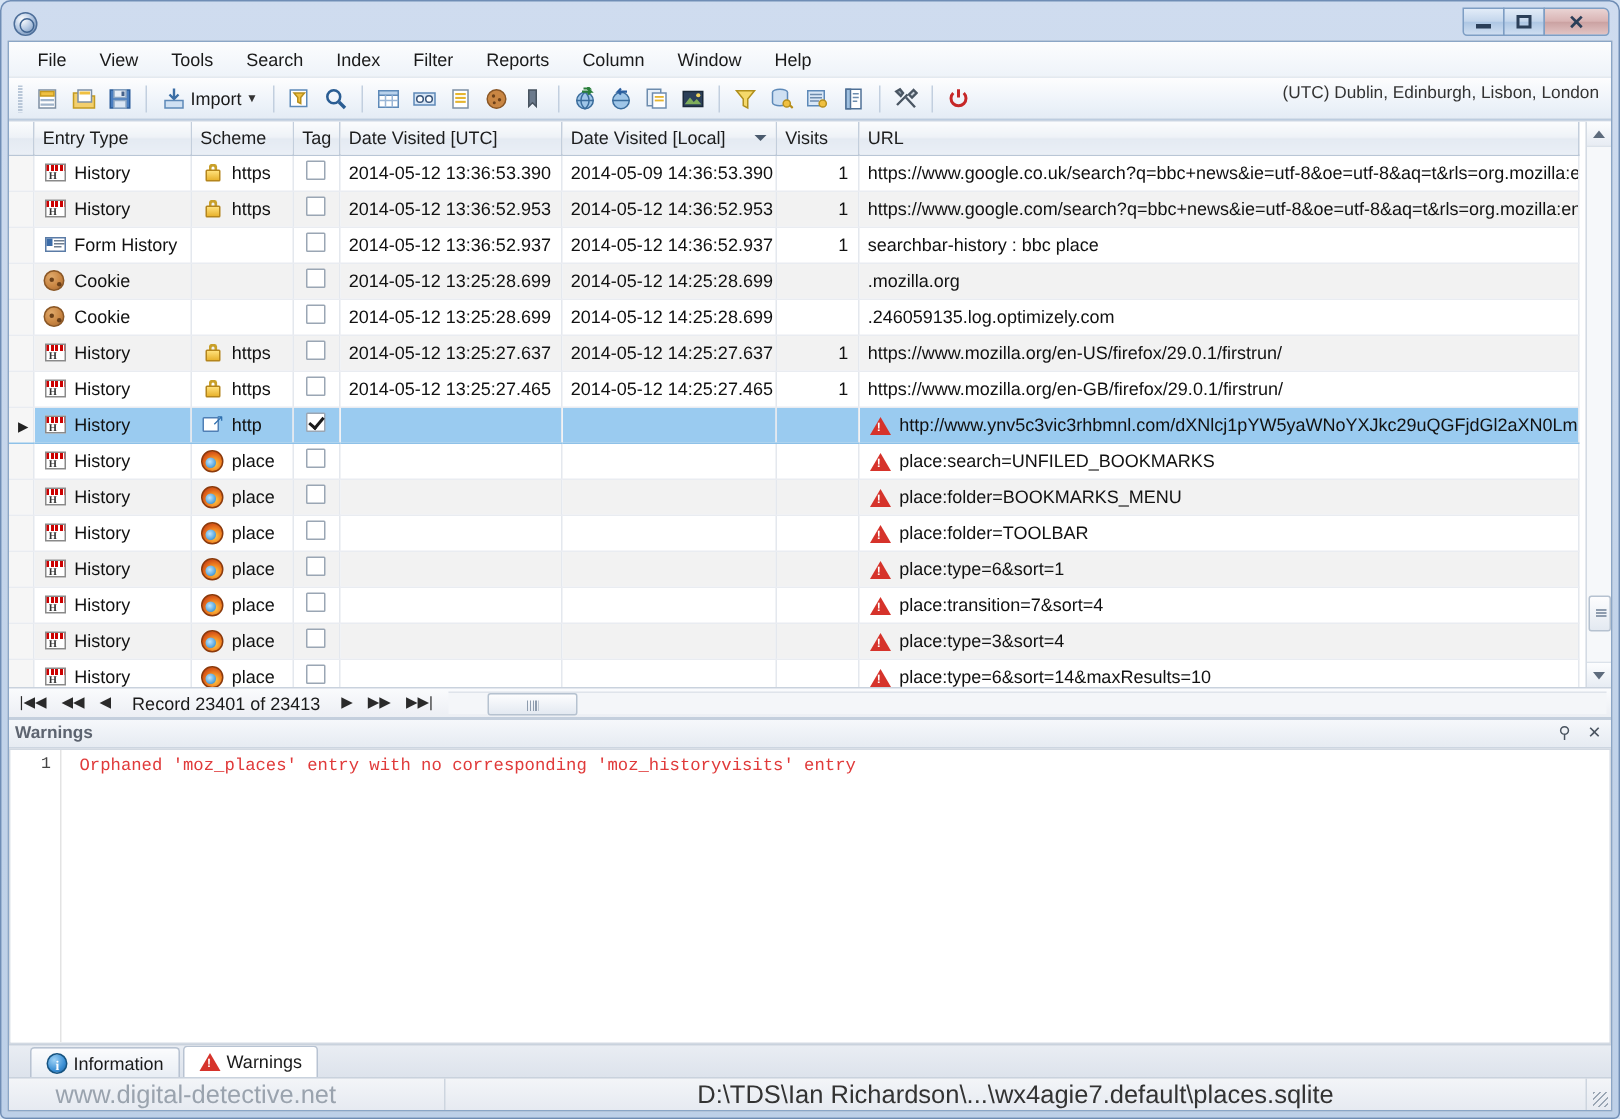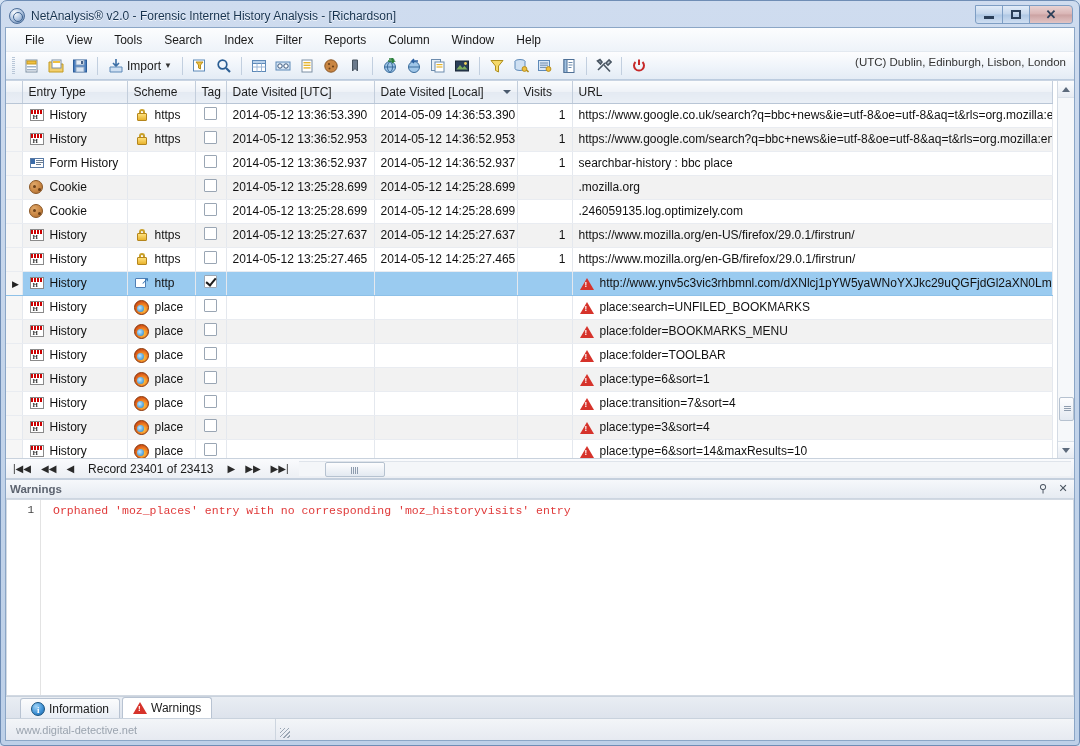--- a/index.html
+++ b/index.html
@@ -324,41 +324,41 @@
   .ico-warn-sm { width:0;height:0;border-left:7px solid transparent;border-right:7px solid transparent;
     border-bottom:12px solid #d6332b; position:relative; flex:0 0 14px; }
   .ico-warn-sm::after{content:"!";position:absolute;left:-2px;top:3px;font-size:8px;font-weight:bold;color:#fff;line-height:8px;}
 
   
   .statusbar {
     height: 22px; flex:0 0 22px;
     display:flex; align-items:stretch;
     background: linear-gradient(to bottom,#f3f5f8,#e6eaf1);
     border-top: 1px solid #c9d2dd;
-    font-size:11px;
+    font-size:17px;
+    padding-left:21px;
   }
   .sb-panel { display:flex; align-items:center; padding: 0 10px; border-right:1px solid #cdd5df; }
   .sb-p1 { width: 270px; color:#9aa3ae; }
   .sb-p2 { flex:1 1 auto; justify-content:center; color:#333; }
   .sb-p3 { width: 220px; justify-content:center; color:#333; border-right:none; }
   .sb-grip { width: 16px; display:flex; align-items:flex-end; justify-content:flex-end; padding:2px; }
   .sb-grip-dots {
     width:10px;height:10px;
     background-image: repeating-linear-gradient(135deg,#9aa6b4 0 1px,transparent 1px 3px);
   }
   .svgicon { display:block; }
 </style>
 </head>
 <body>
 
 <div class="window">
 
   <div class="titlebar">
     <div class="title-icon"></div>
-    <div class="title-text">NetAnalysis® v2.0 - Forensic Internet History Analysis - [Richardson]</div>
     <div class="winbtns">
       <div class="winbtn">
           <span class="glyph-min"></span>
         </div>
       <div class="winbtn">
           <span class="glyph-max"></span>
         </div>
       <div class="winbtn close">
           <span class="glyph-close">✕</span>
         </div>
@@ -1089,19 +1089,20 @@
         <span>Information</span>
       </div>
       <div class="tab active">
         <span class="ico-warn-sm"></span>
         <span>Warnings</span>
       </div>
     </div>
 
     <div class="statusbar">
       <div class="sb-panel sb-p1">www.digital-detective.net</div>
+      <div class="sb-panel sb-p2">D:\TDS\Ian Richardson\...\wx4agie7.default\places.sqlite</div>
       <div class="sb-grip">
           <div class="sb-grip-dots"></div>
         </div>
     </div>
 
   </div>
 </div>
 
 </body></html>

